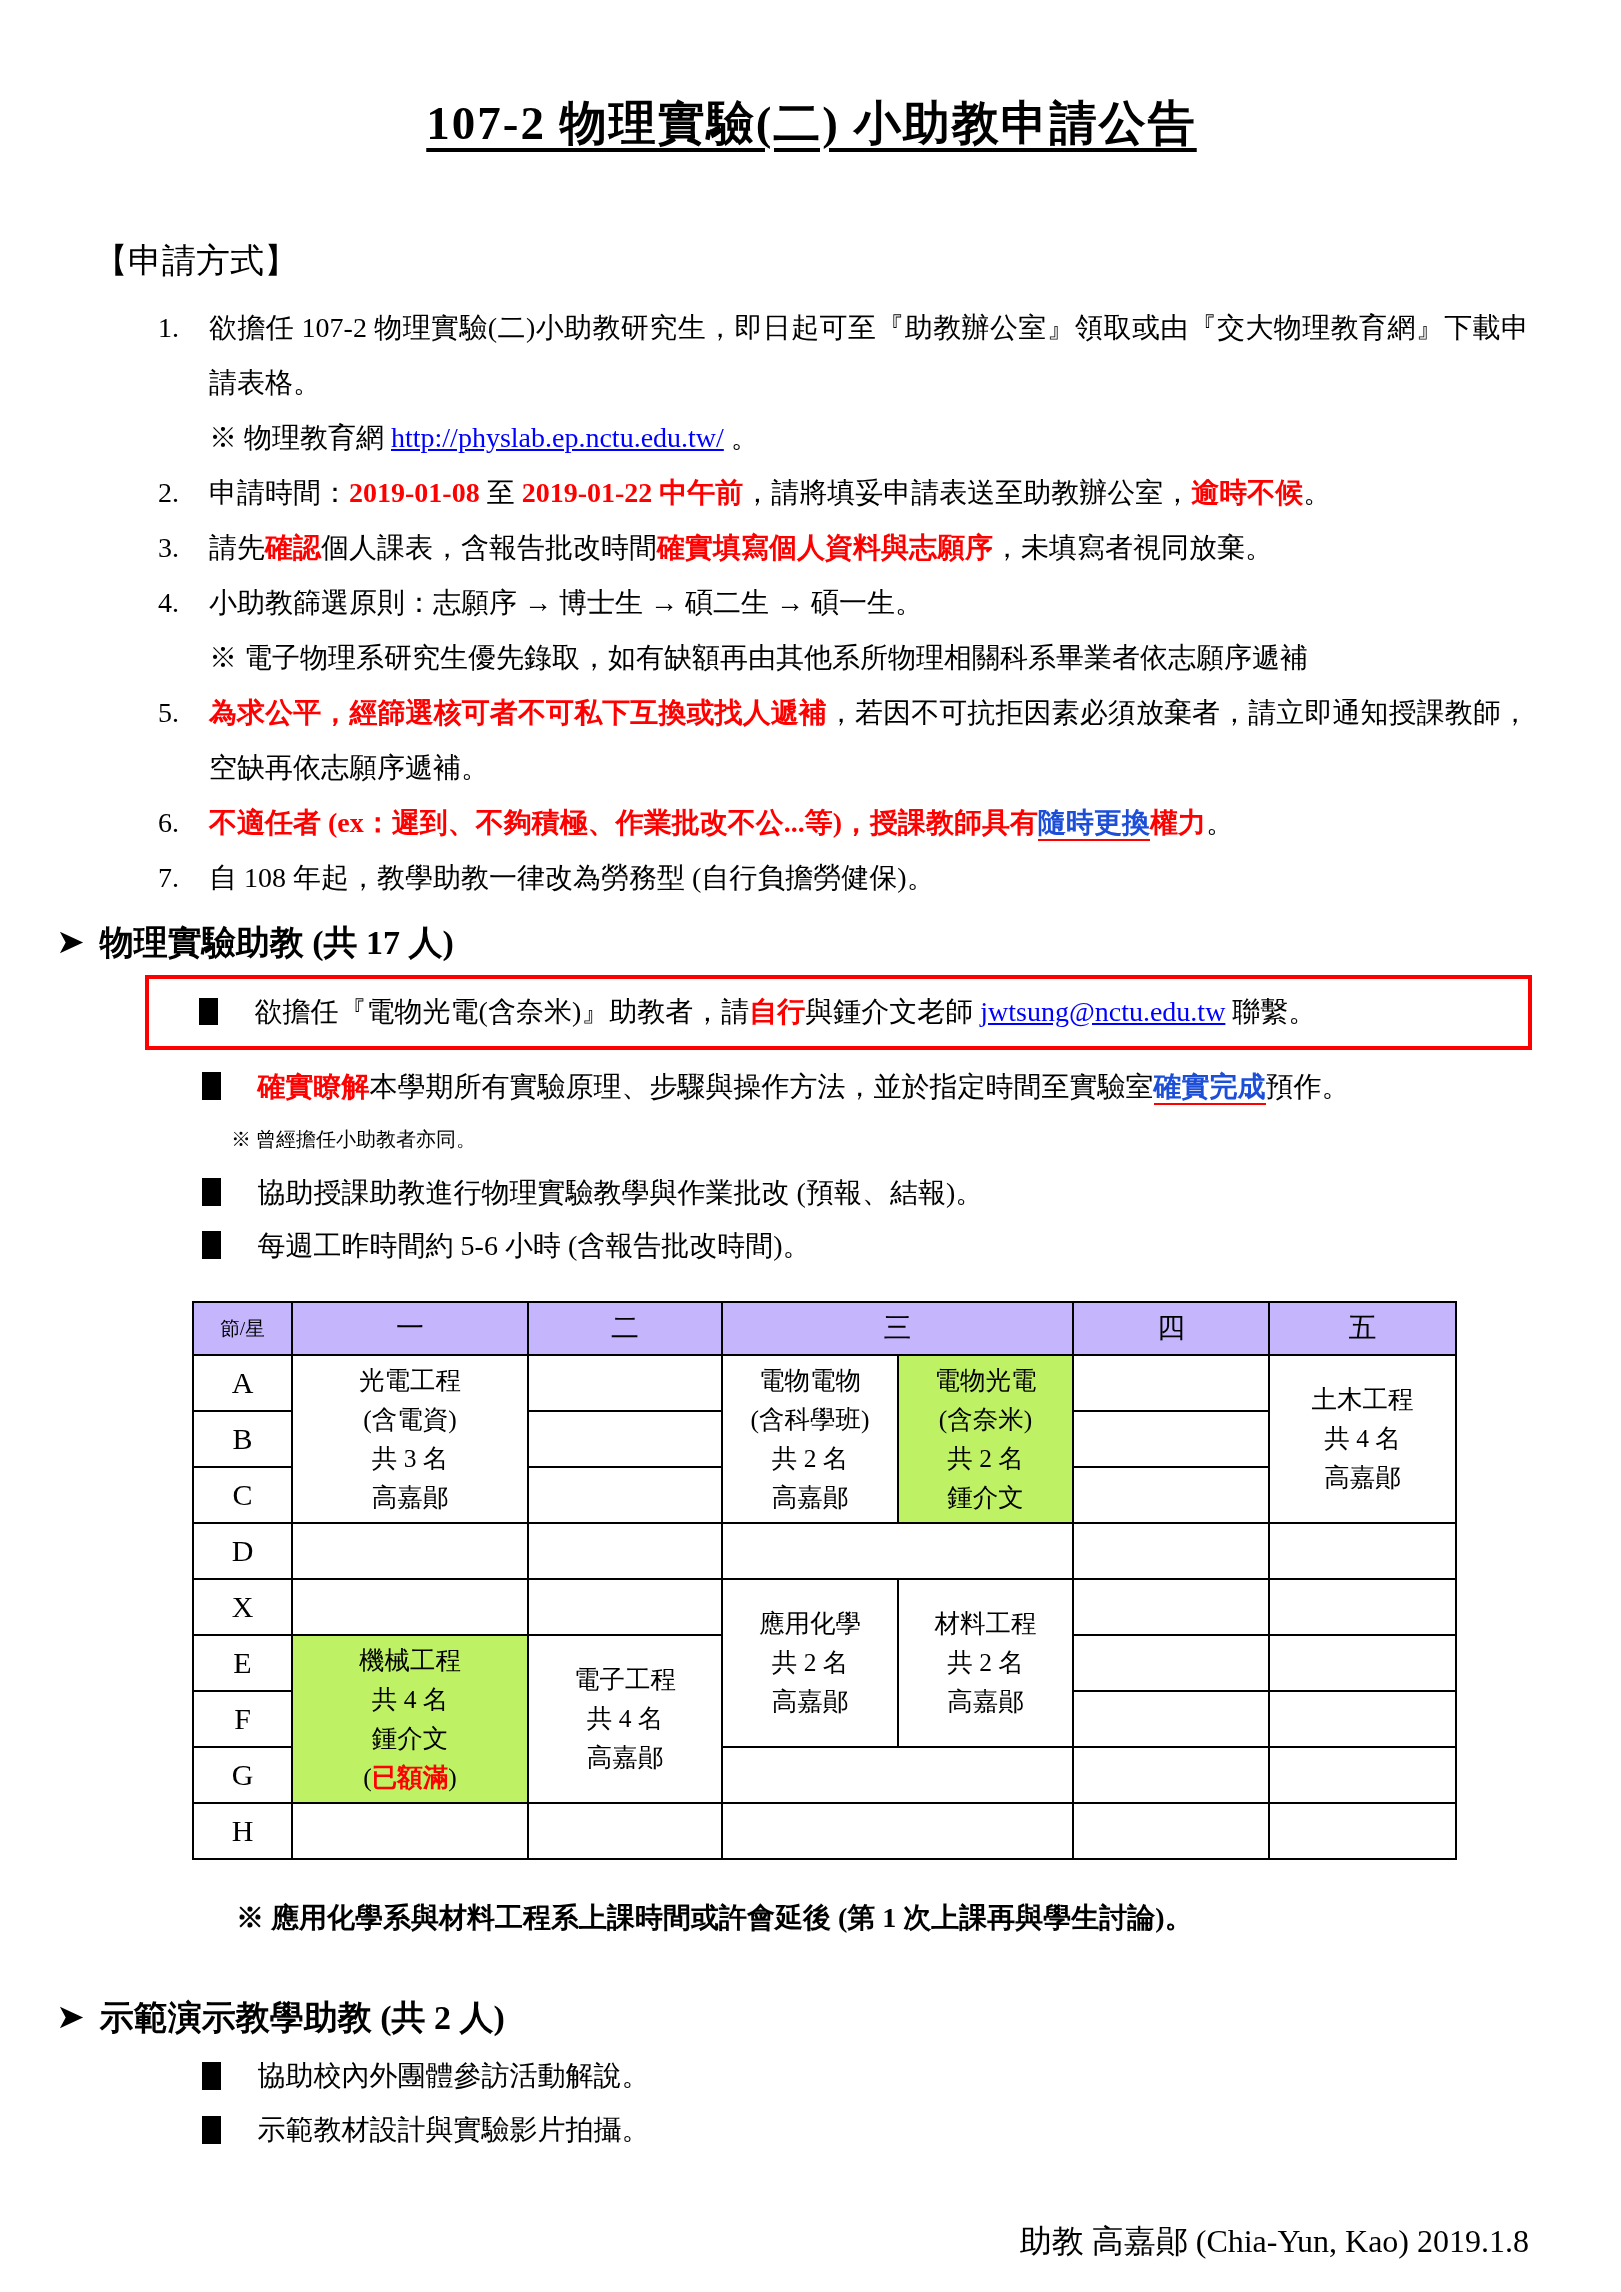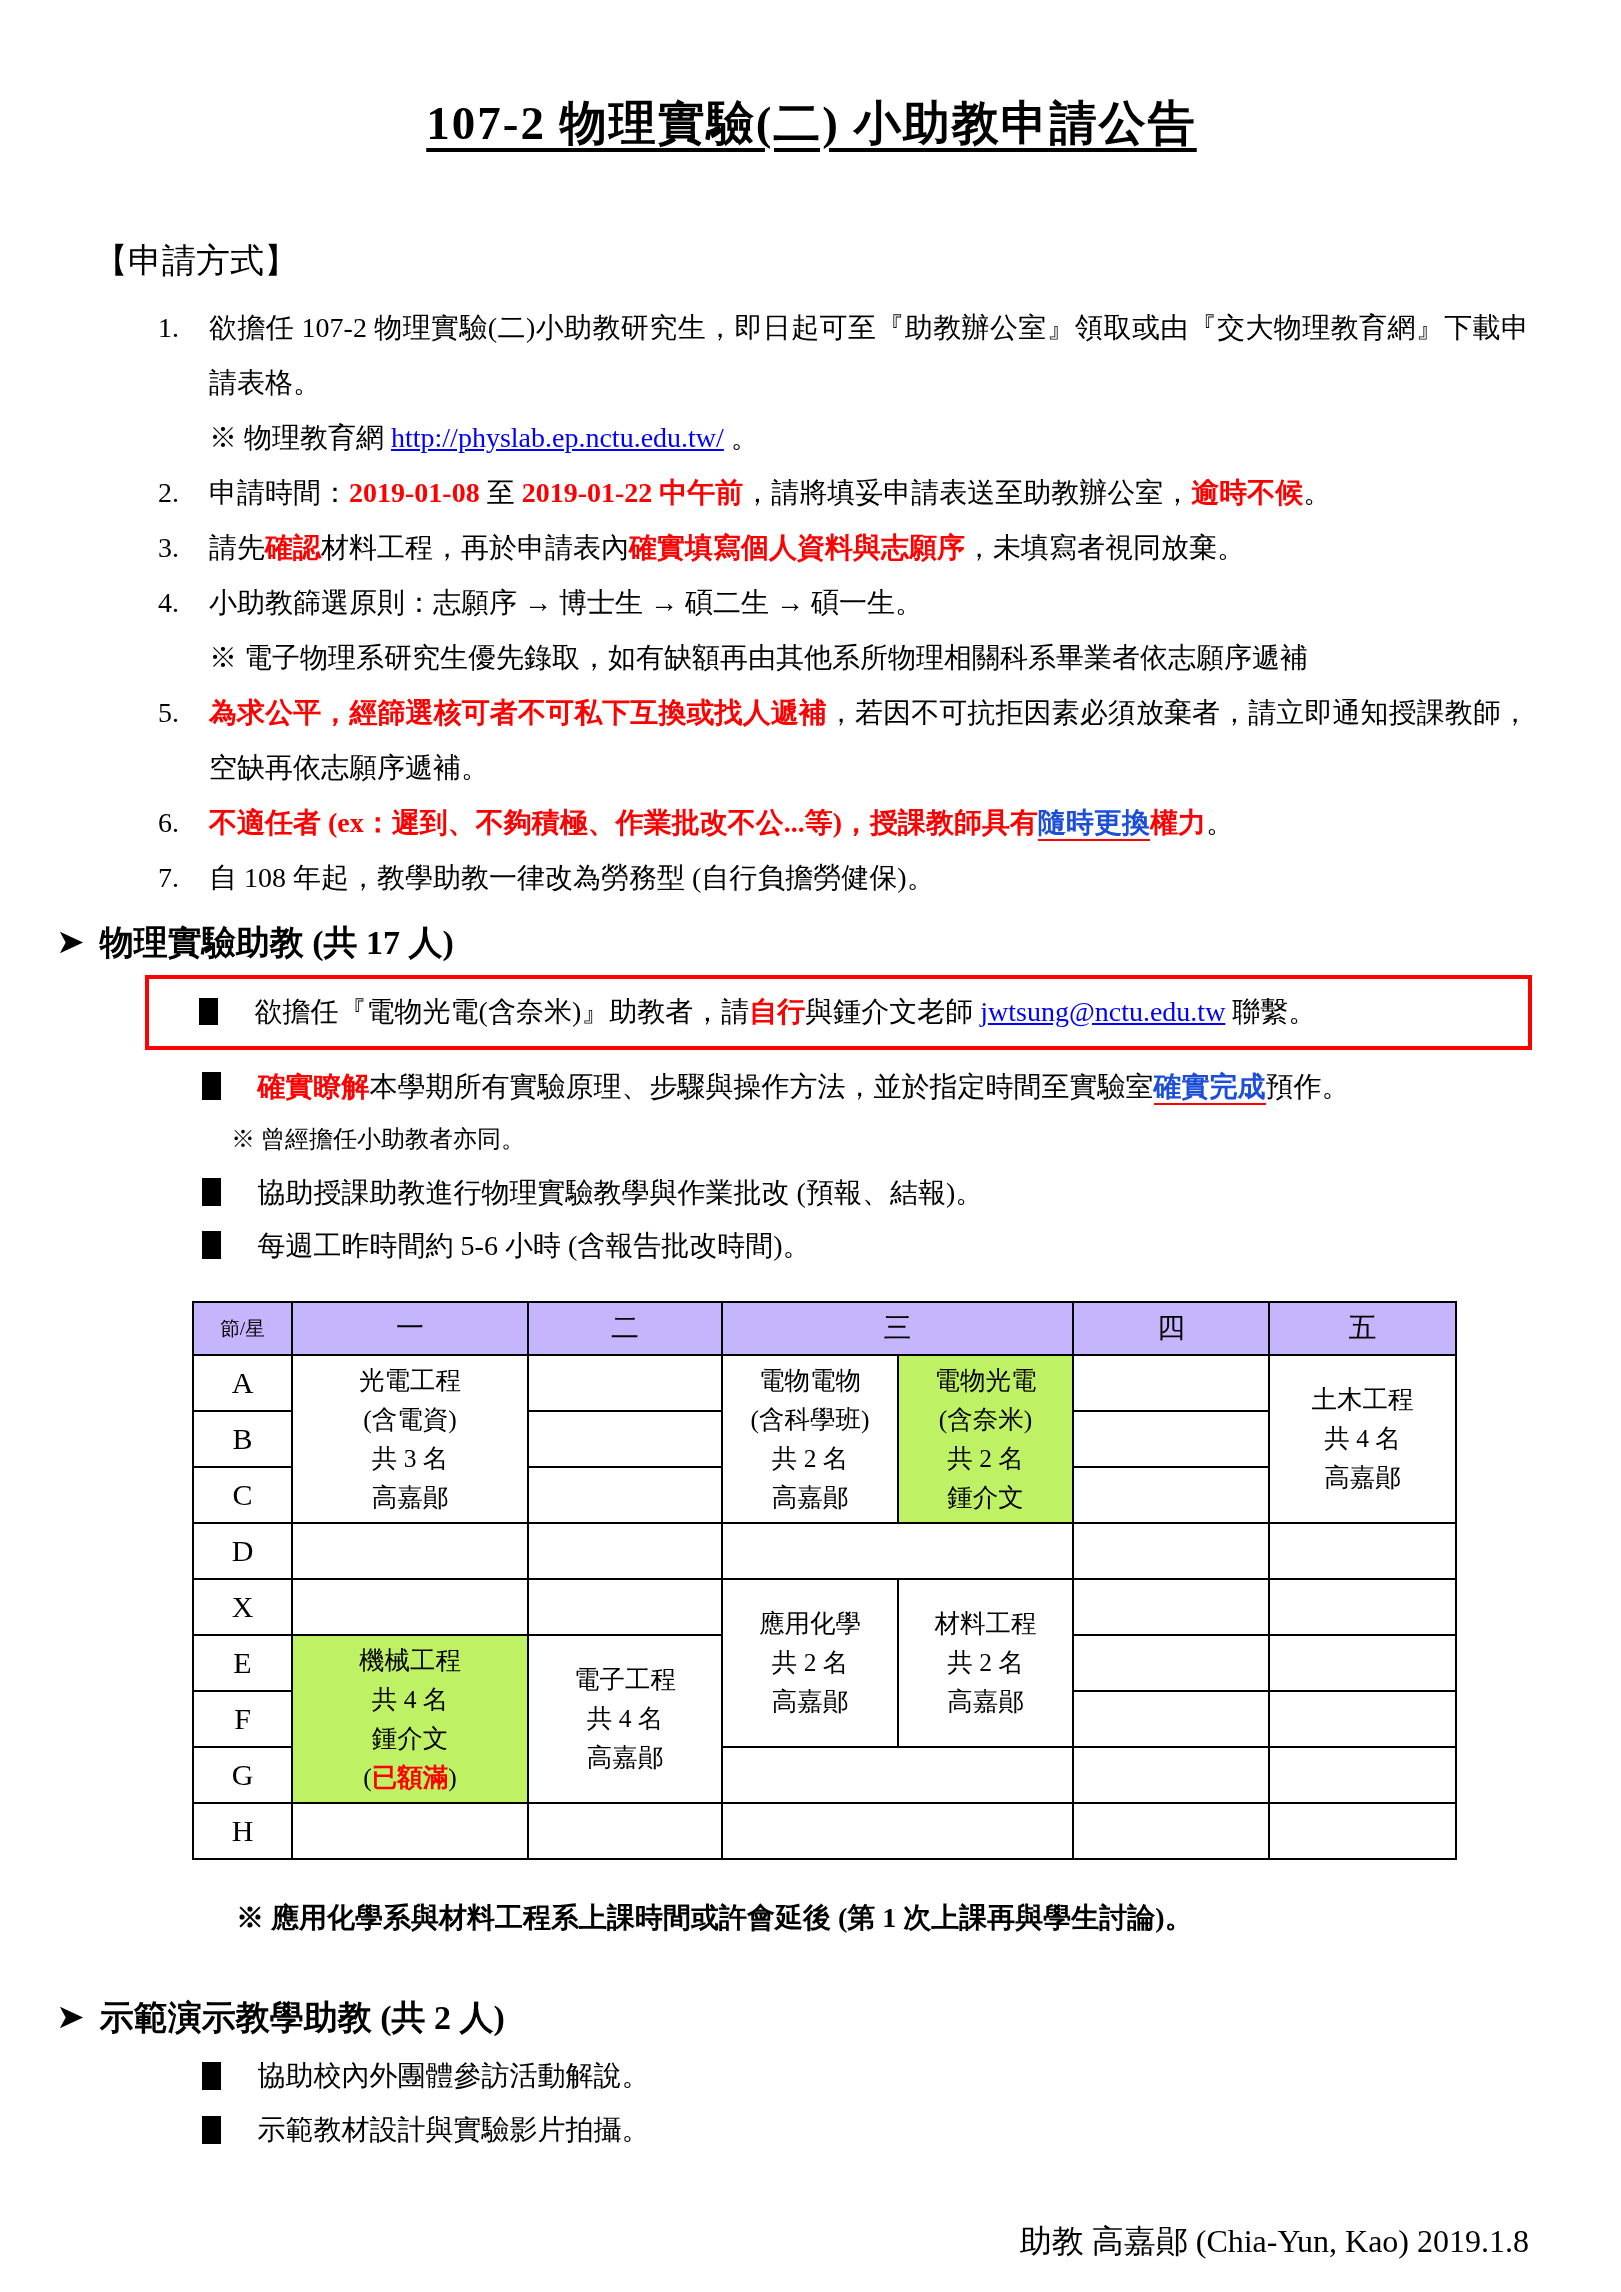--- a/index.html
+++ b/index.html
@@ -51,21 +51,21 @@
   .sect-head .arrow { width: 29px; height: 29px; margin-right: 13.7px; flex: 0 0 29px; }
   .sect-head .htext { padding-left: 0px; }
 
   
   .brow { display: flex; margin-left: 108px; align-items: flex-start; }
   .sq {
     width: 18.6px; height: 27.4px; background: #000;
     flex: 0 0 18.6px; margin-top: 12.7px;
   }
   .btext { margin-left: 37px; font-size: 28px; line-height: 53px; }
-  .bnote { margin-left: 137px; font-size: 24px; line-height: 53px; }
+  .bnote { margin-left: 137px; font-size: 20px; line-height: 53px; }
 
   .redbox {
     border: 4.9px solid #ff0000;
     margin: 5.9px 0 9.8px 51px;
     width: 1387px;
     padding: 5.9px 0 7.8px 0;
   }
   .redbox .brow { margin-left: 50px; }
 
   
@@ -122,21 +122,21 @@
     </div>
     <div class="subnote"><span>※ 物理教育網 </span><span class="link">http://physlab.ep.nctu.edu.tw/</span><span> 。</span></div>
 
     <div class="oitem">
       <span class="num">2.</span>
       <div class="itext"><span>申請時間：</span><span class="red">2019-01-08</span><span> 至 </span><span class="red">2019-01-22  中午前</span><span>，請將填妥申請表送至助教辦公室，</span><span class="red">逾時不候</span><span>。</span></div>
     </div>
 
     <div class="oitem">
       <span class="num">3.</span>
-      <div class="itext"><span>請先</span><span class="red">確認</span><span>材料工程，再於申請表內</span><span class="red">確實填寫個人資料與志願序</span><span>，未填寫者視同放棄。</span></div>
+      <div class="itext"><span>請先</span><span class="red">確認</span><span>個人課表，含報告批改時間</span><span class="red">確實填寫個人資料與志願序</span><span>，未填寫者視同放棄。</span></div>
     </div>
 
     <div class="oitem">
       <span class="num">4.</span>
       <div class="itext"><span>小助教篩選原則：志願序 → 博士生 → 碩二生 → 碩一生。</span></div>
     </div>
     <div class="subnote"><span>※ 電子物理系研究生優先錄取，如有缺額再由其他系所物理相關科系畢業者依志願序遞補</span></div>
 
     <div class="oitem">
       <span class="num">5.</span>

